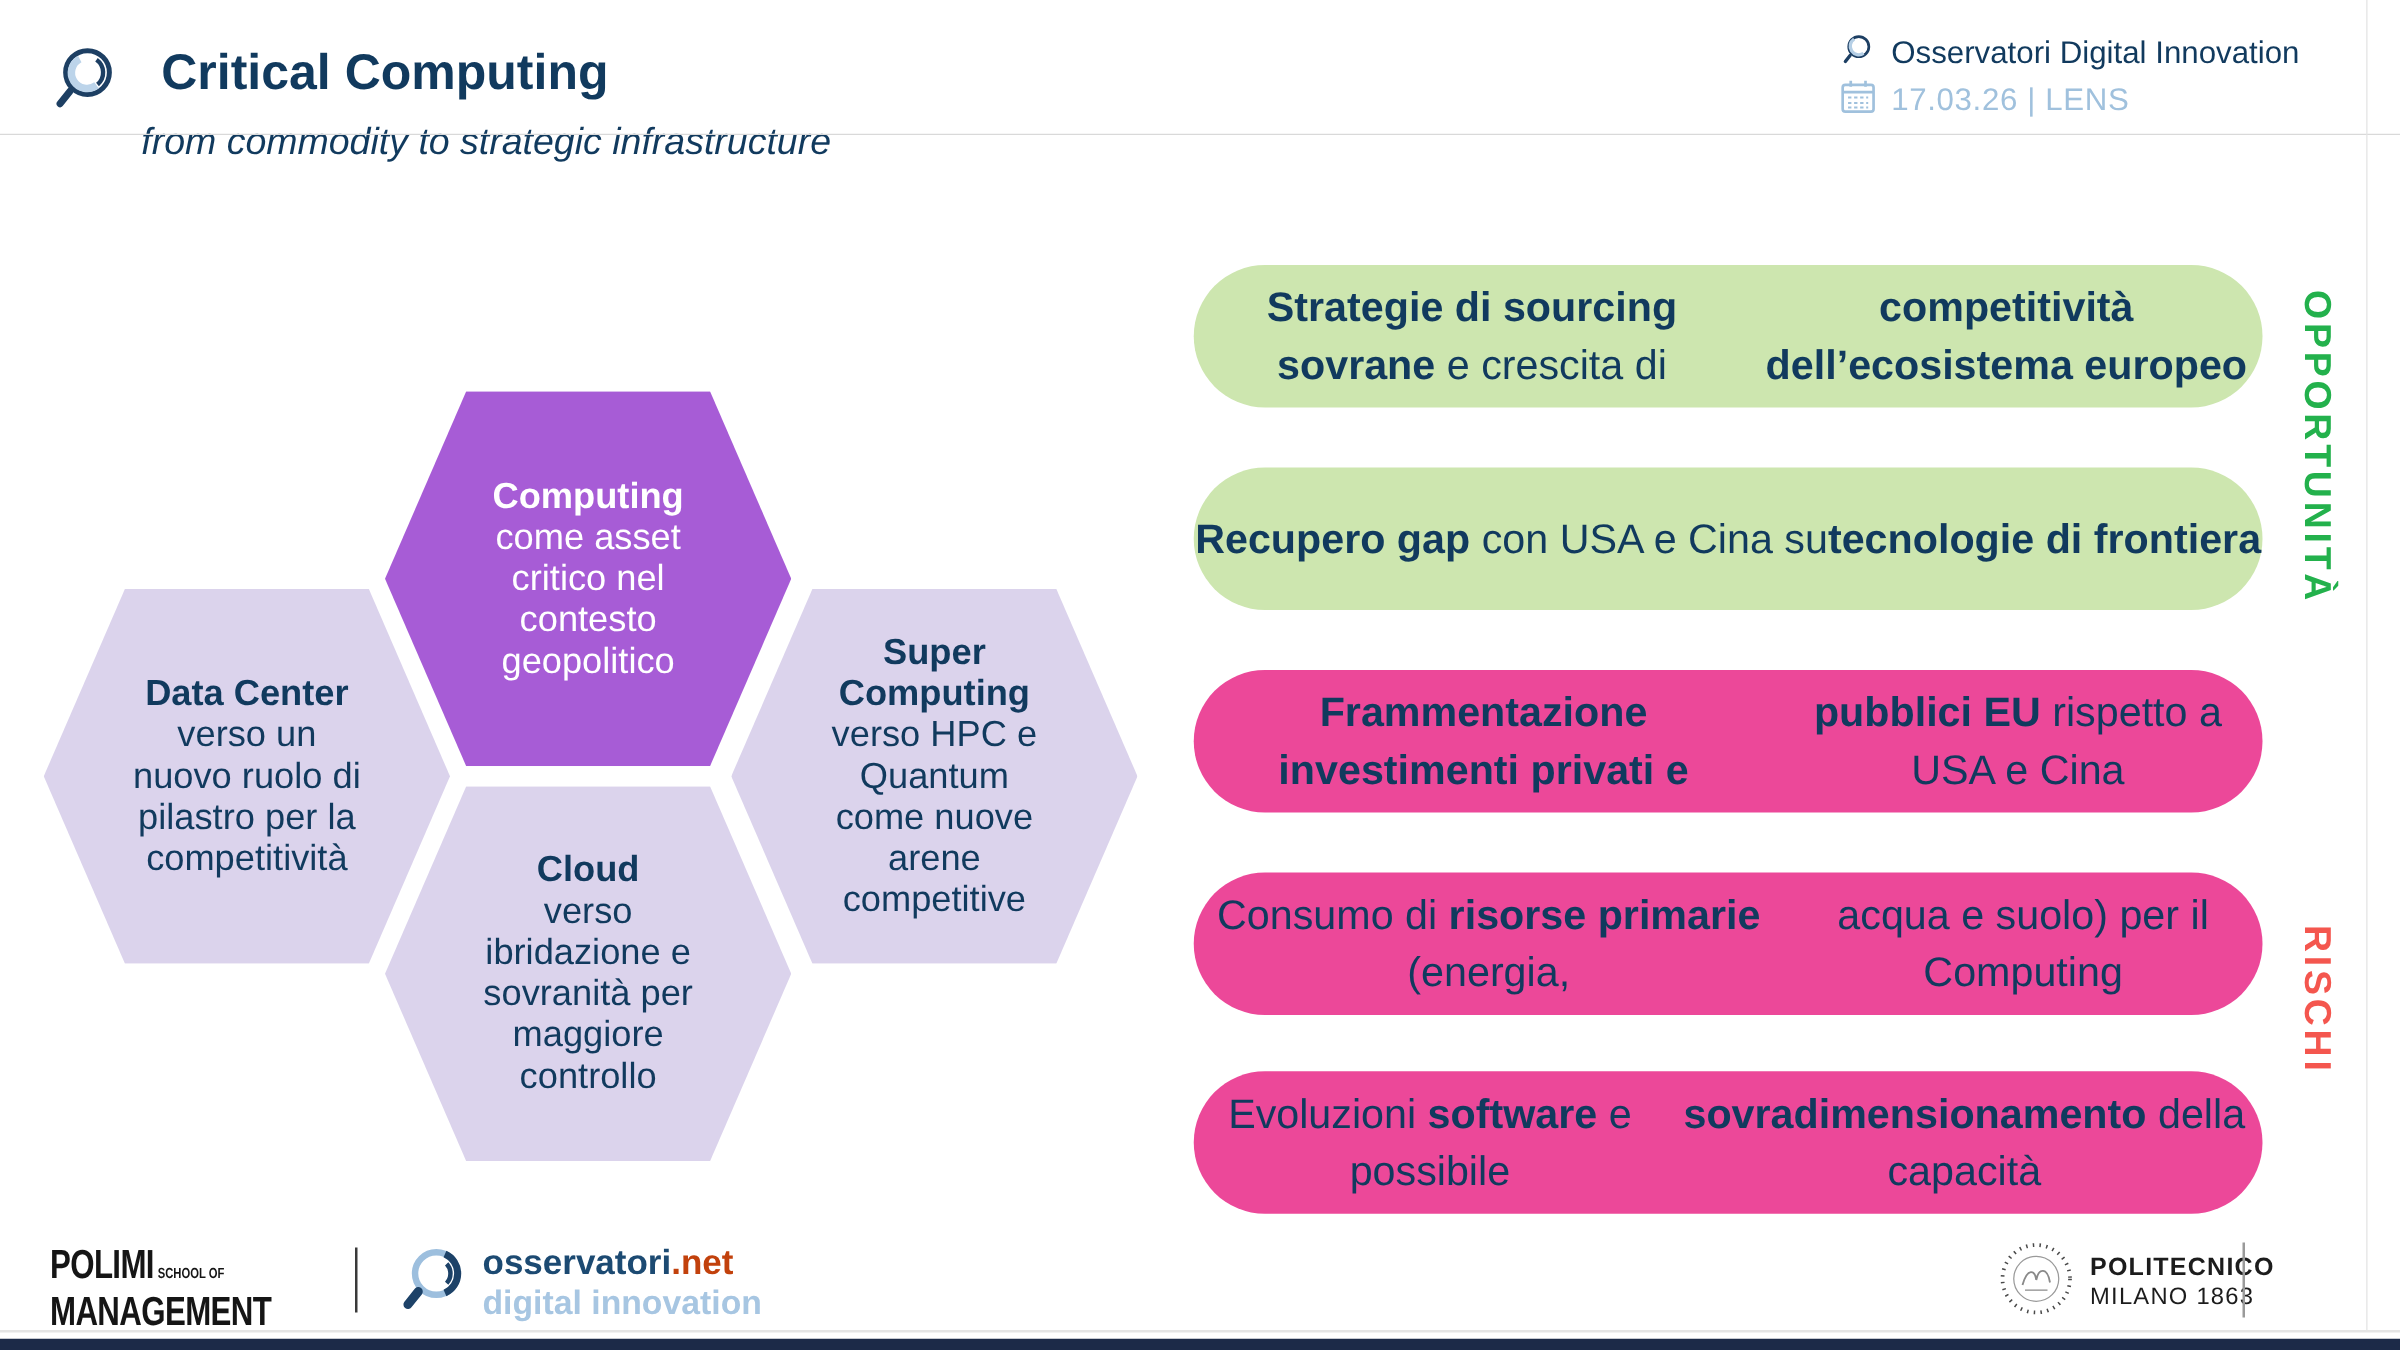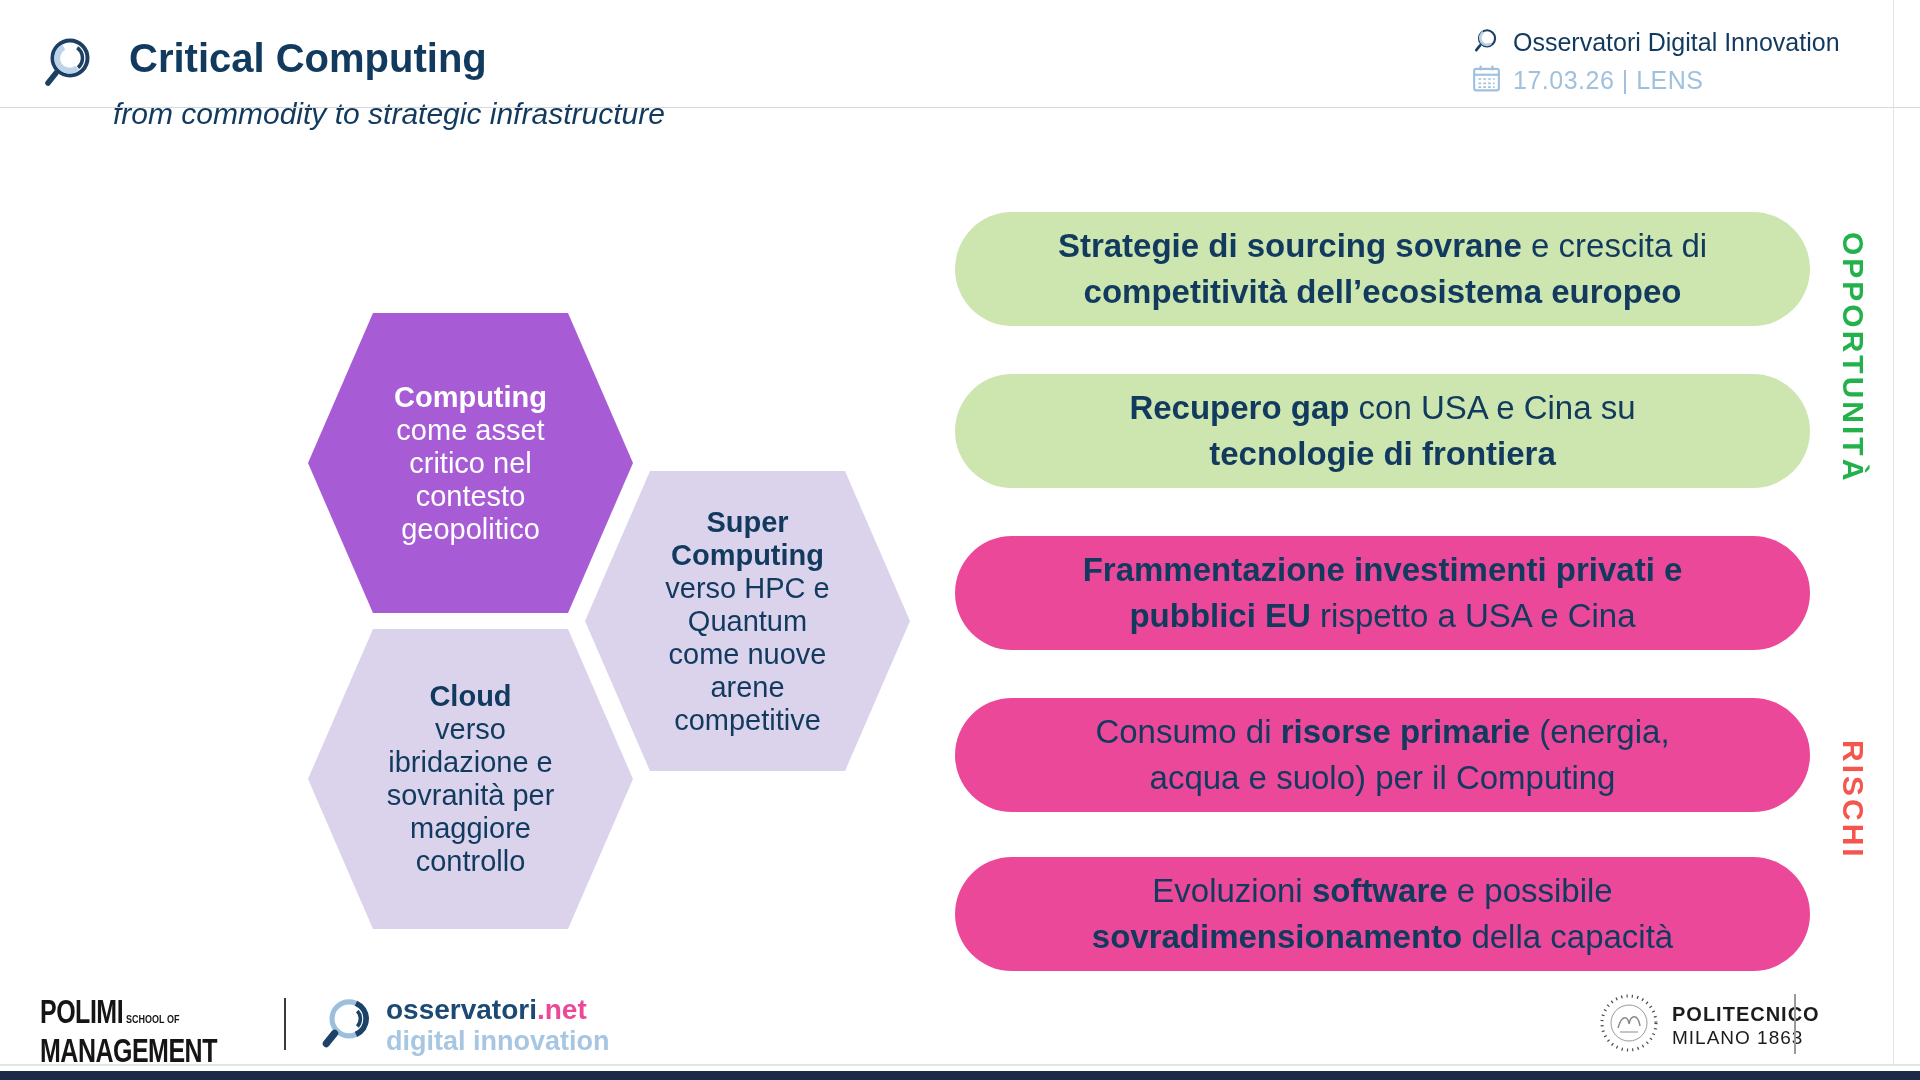--- a/index.html
+++ b/index.html
@@ -26,21 +26,21 @@
        text-align:center;font-size:29px;line-height:33px;margin-top:41px;}
   .hex--dark{background:#a75cd6;color:#ffffff;}
   .hex--light{background:#dbd3ec;color:#113a5e;}
   #hex-computing{left:308px;top:272px;}
   #hex-data-center{left:35px;top:430px;}
   #hex-super{left:585px;top:430px;}
   #hex-cloud{left:308px;top:588px;}
 
   
   .pill{position:absolute;left:955px;width:855px;height:114px;border-radius:57px;
-        display:flex;flex-direction:column;align-items:center;justify-content:center;
+        display:flex;flex-direction:row;align-items:center;justify-content:center;
         text-align:center;font-size:33px;line-height:46px;color:#113a5e;}
   .pill--green{background:#cde6af;}
   .pill--red{background:#ec4899;}
   #pill-1{top:212px;}
   #pill-2{top:374px;}
   #pill-3{top:536px;}
   #pill-4{top:698px;}
   #pill-5{top:857px;}
 
   
@@ -52,21 +52,21 @@
   
   .footer{position:absolute;left:0;top:990px;width:1920px;height:76px;}
   .polimi{position:absolute;left:40px;top:6px;color:#151515;transform:scaleY(1.3);transform-origin:top left;}
   .polimi-row1{font-size:25px;font-weight:700;letter-spacing:-0.5px;line-height:24px;}
   .polimi-school{font-size:9px;font-weight:700;letter-spacing:0;margin-left:3px;}
   .polimi-row2{font-size:25px;font-weight:700;letter-spacing:-0.5px;line-height:24px;}
   .fdiv1{position:absolute;left:284px;top:8px;width:2px;height:52px;background:#3a3a3a;}
   .oss-logo{position:absolute;left:318px;top:2px;}
   .oss-text{position:absolute;left:386px;top:6px;line-height:28px;}
   .oss-name{font-size:28px;font-weight:700;color:#1c4a72;}
-  .oss-net{font-size:28px;font-weight:700;color:#ec4899;}
+  .oss-net{font-size:28px;font-weight:700;color:#c2410c;}
   .oss-tagline{font-size:27px;font-weight:700;color:#a7c6e2;line-height:26px;}
   .seal{position:absolute;left:1598px;top:2px;}
   .poli-text{position:absolute;left:1672px;top:12px;color:#1c1c1c;}
   .poli-name{font-size:20px;font-weight:700;letter-spacing:1px;line-height:24px;}
   .poli-sub{font-size:19px;font-weight:400;letter-spacing:1px;line-height:23px;}
   .fdiv2{position:absolute;left:1794px;top:4px;width:2px;height:60px;background:#9a9a9a;}
 
   .edge-right{position:absolute;left:1893px;top:0;width:1px;height:1064px;background:#e3e3e3;}
   .hairline{position:absolute;left:0;right:0;top:1064px;height:2px;background:#e4e4e4;}
   .bottom-bar{position:absolute;left:0;right:0;bottom:0;height:9px;background:#1c2a48;}
@@ -118,20 +118,27 @@
     <div class="header-divider"></div>
   </div>
 
   <div id="hex-computing" class="hex hex--dark">
       <div><span class="b">Computing</span></div>
       <div><span>come asset</span></div>
       <div><span>critico nel</span></div>
       <div><span>contesto</span></div>
       <div><span>geopolitico</span></div>
     </div>
+  <div id="hex-data-center" class="hex hex--light">
+      <div><span class="b">Data Center</span></div>
+      <div><span>verso un</span></div>
+      <div><span>nuovo ruolo di</span></div>
+      <div><span>pilastro per la</span></div>
+      <div><span>competitività</span></div>
+    </div>
   <div id="hex-super" class="hex hex--light">
       <div><span class="b">Super</span></div>
       <div><span class="b">Computing</span></div>
       <div><span>verso HPC e</span></div>
       <div><span>Quantum</span></div>
       <div><span>come nuove</span></div>
       <div><span>arene</span></div>
       <div><span>competitive</span></div>
     </div>
   <div id="hex-cloud" class="hex hex--light">

